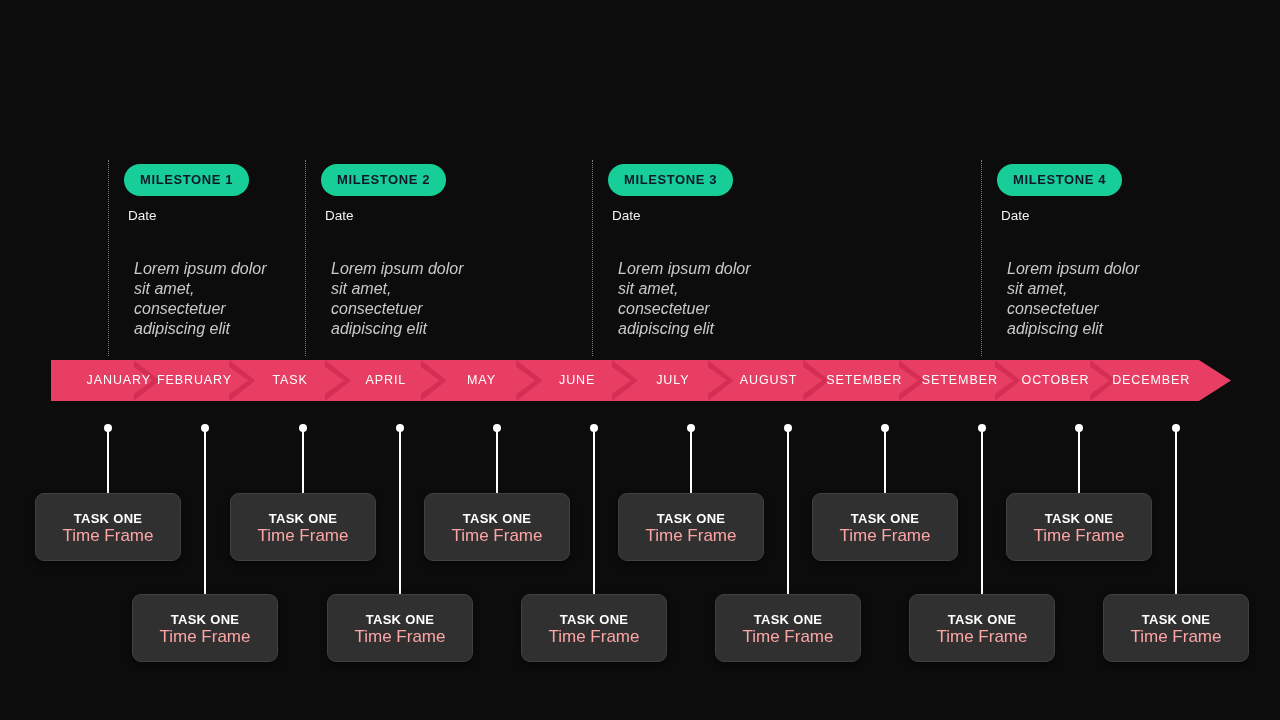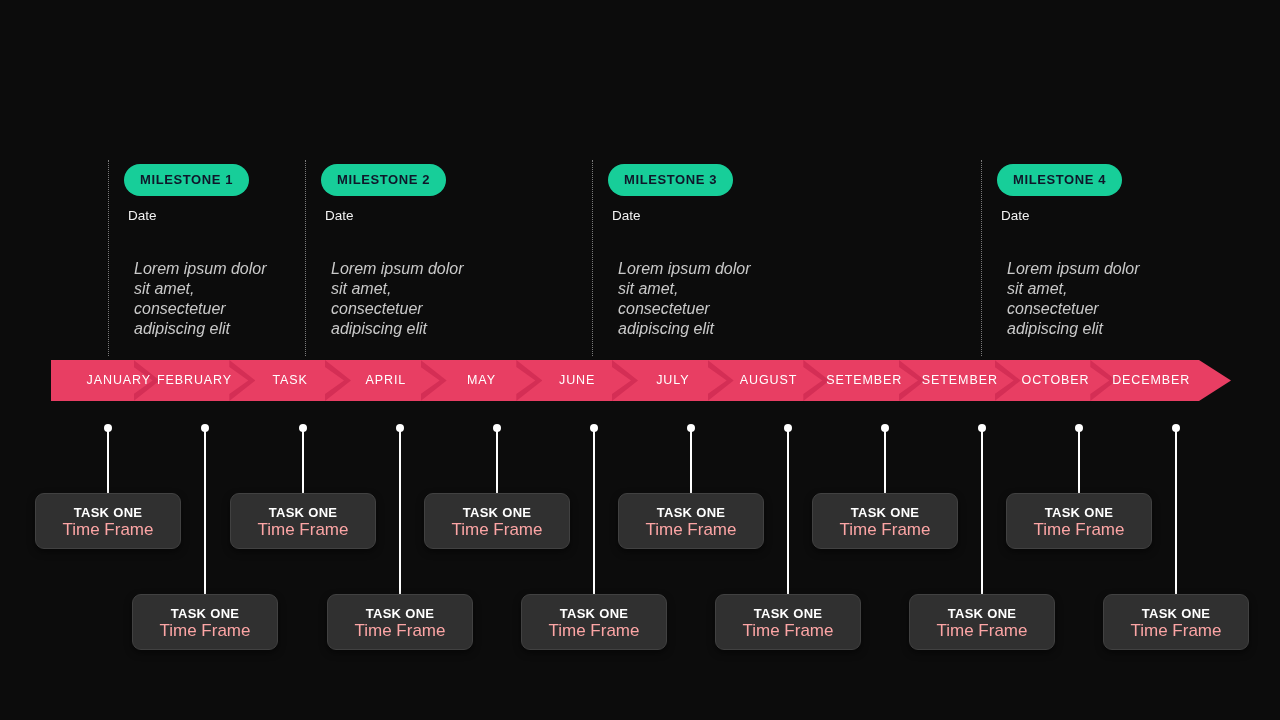--- a/index.html
+++ b/index.html
@@ -66,21 +66,21 @@
 
   
   .stem { position:absolute; width:2px; background:#FFFFFF; }
   .stem-dot {
     position:absolute; width:8px; height:8px; border-radius:50%;
     background:#FFFFFF;
   }
 
   
   .task-card {
-    position:absolute; width:146px; height:56px;
+    position:absolute; width:146px; height:68px;
     background:#303030; border:1px solid #414141; border-radius:9px;
     display:flex; flex-direction:column; align-items:center; justify-content:center;
     box-shadow:0 3px 7px rgba(0,0,0,0.5);
   }
   .task-title {
     color:#FFFFFF; font-size:13px; font-weight:bold; letter-spacing:0.3px;
     line-height:16px;
   }
   .task-sub {
     color:#fca5a5; font-size:17px; line-height:17px;

